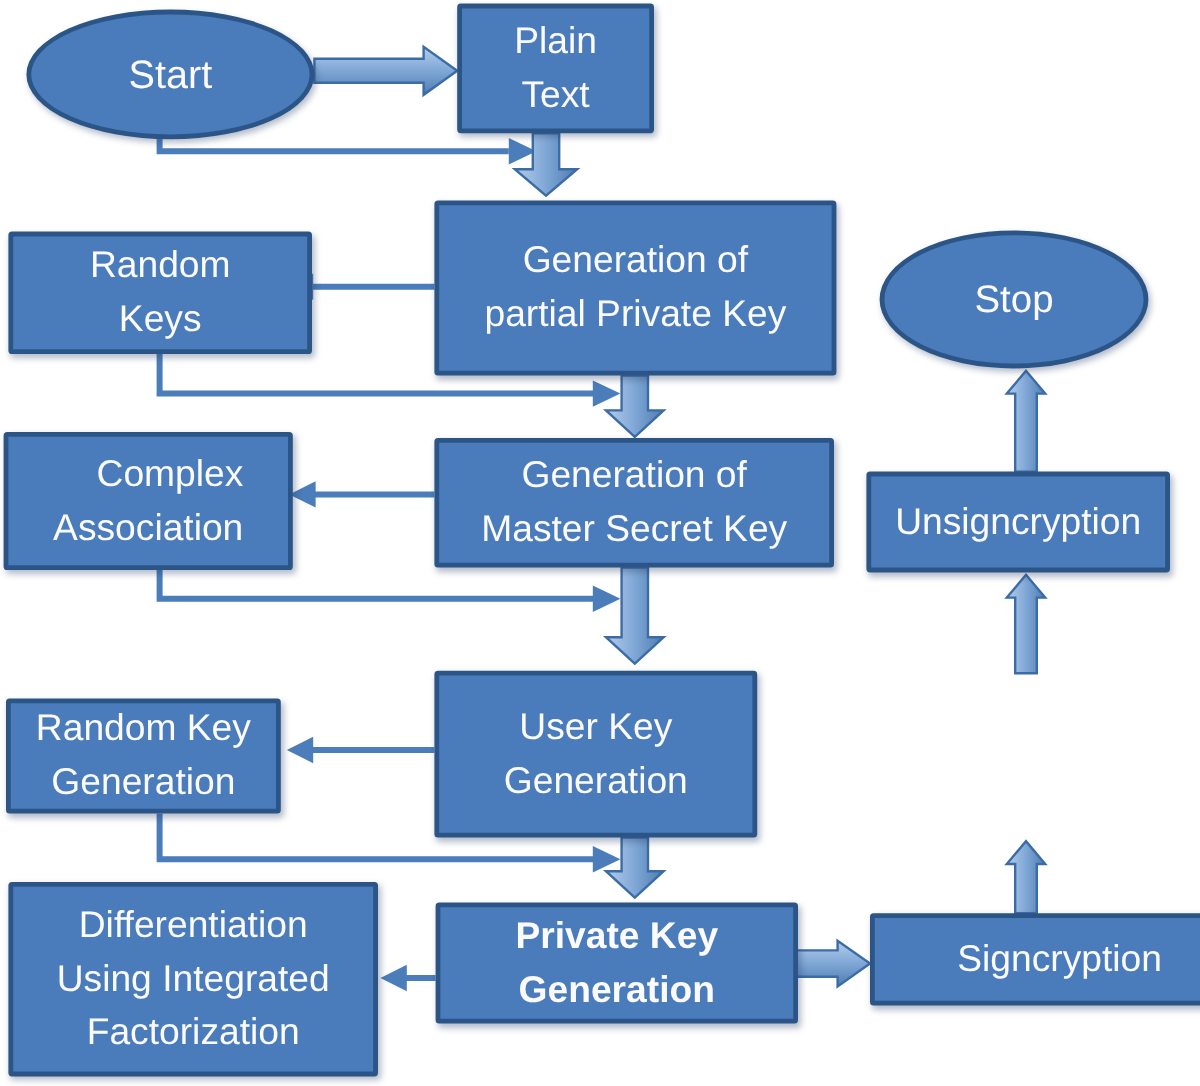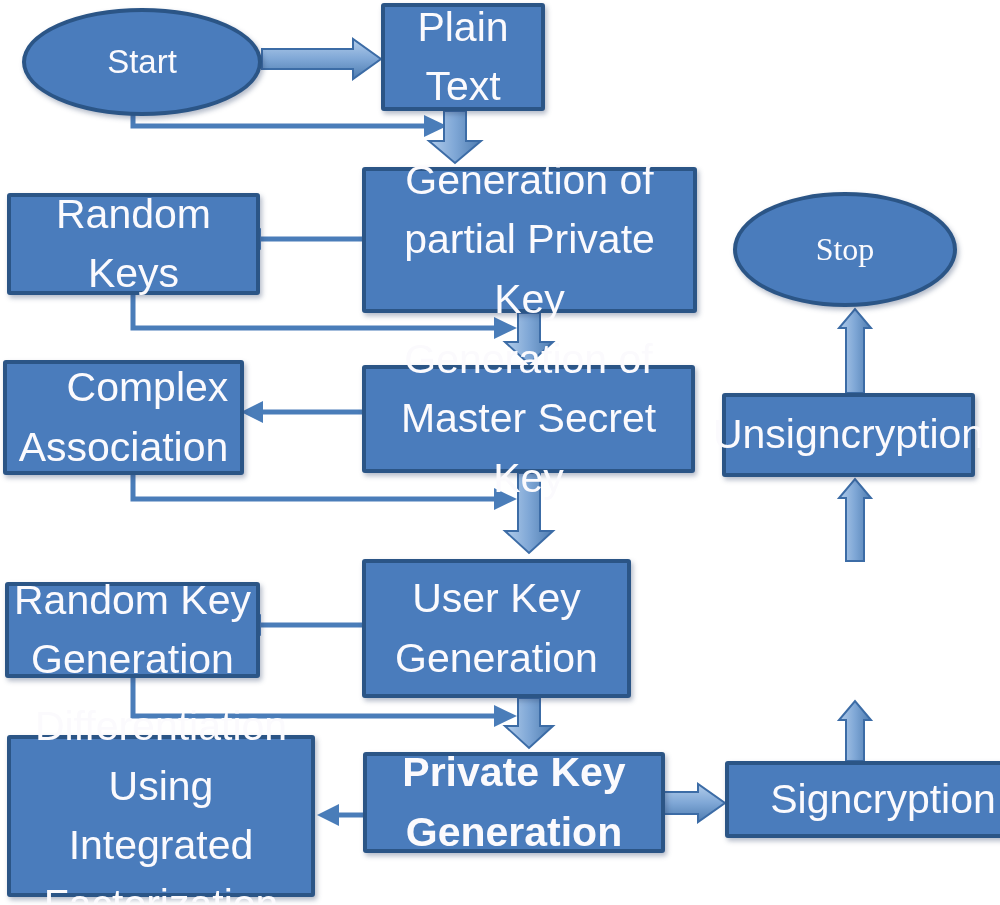--- a/index.html
+++ b/index.html
@@ -1,38 +1,38 @@
 <!DOCTYPE html>
 <html><head>
 <meta charset="utf-8">
 <style>
   html,body{margin:0;padding:0;background:#ffffff;}
   .canvas{position:relative;width:1000px;height:905px;background:#ffffff;overflow:hidden;
           font-family:"Liberation Sans",sans-serif;}
   .arrow-layer{position:absolute;left:0;top:0;width:1000px;height:905px;pointer-events:none;}
   .node{position:absolute;box-sizing:border-box;background:#4a7cbc;border:4px solid #2b5586;
         border-radius:3px;display:flex;align-items:center;justify-content:center;text-align:center;
-        color:#fbfafd;font-size:41px;line-height:1.45;box-shadow:2px 3px 5px rgba(40,60,100,.35);}
+        color:#fbfafd;font-size:31px;line-height:1.45;box-shadow:2px 3px 5px rgba(40,60,100,.35);}
   .node .label{white-space:pre-line;}
   .ellipse{border-radius:50%;}
   
   #n-start{left:22px;top:8px;width:240px;height:108px;font-size:33px;}
   #n-plain-text{left:381px;top:3px;width:164px;height:108px;}
   #n-gppk{left:362px;top:167px;width:335px;height:146px;}
   #n-random-keys{left:7px;top:193px;width:253px;height:102px;}
   #n-gmsk{left:362px;top:365px;width:333px;height:108px;}
   #n-complex-association{left:3px;top:360px;width:241px;height:115px;text-align:right;}
   #n-ukg{left:362px;top:559px;width:269px;height:139px;}
-  #n-rkg{left:5px;top:582px;width:255px;height:96px;}
+  #n-rkg{left:5px;top:582px;width:229px;height:96px;}
   #n-diff{left:7px;top:735px;width:308px;height:162px;}
   #n-pkg{left:363px;top:752px;width:302px;height:101px;font-weight:bold;}
   #n-signcryption{left:725px;top:761px;width:316px;height:77px;}
   #n-cypher-text{left:722px;top:561px;width:273px;height:140px;}
   #n-unsigncryption{left:722px;top:393px;width:253px;height:84px;}
-  #n-stop{left:733px;top:192px;width:224px;height:115px;font-size:32px;font-family:Liberation Serif, serif;}
+  #n-stop{left:733px;top:192px;width:224px;height:115px;font-size:32px;}
   .block{stroke:#3c6ca6;stroke-width:2;}
   .thin{stroke:#4a7db9;stroke-width:5;fill:none;stroke-linejoin:miter;}
   .head{fill:#4a7db9;stroke:none;}
 </style>
 </head>
 <body>
 
 <div class="canvas">
 
   <svg class="arrow-layer" viewBox="0 0 1000 905" xmlns="http://www.w3.org/2000/svg">

